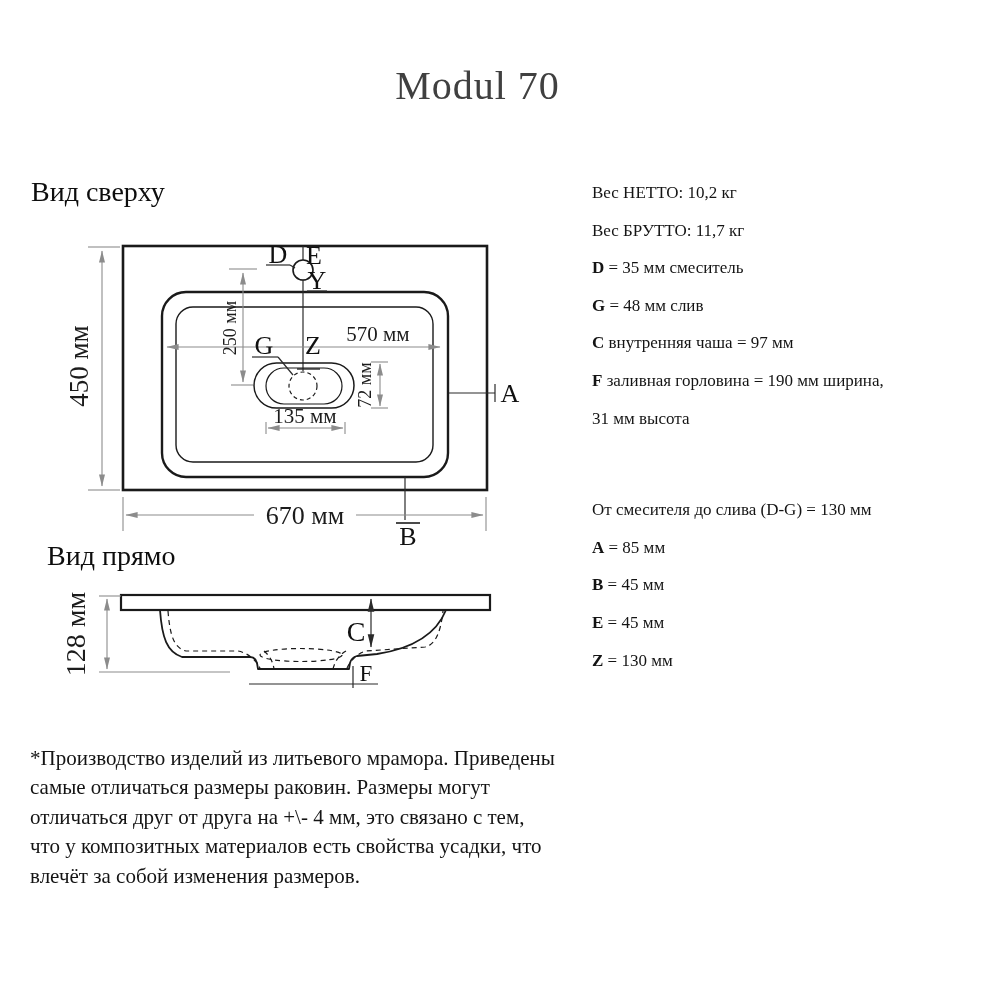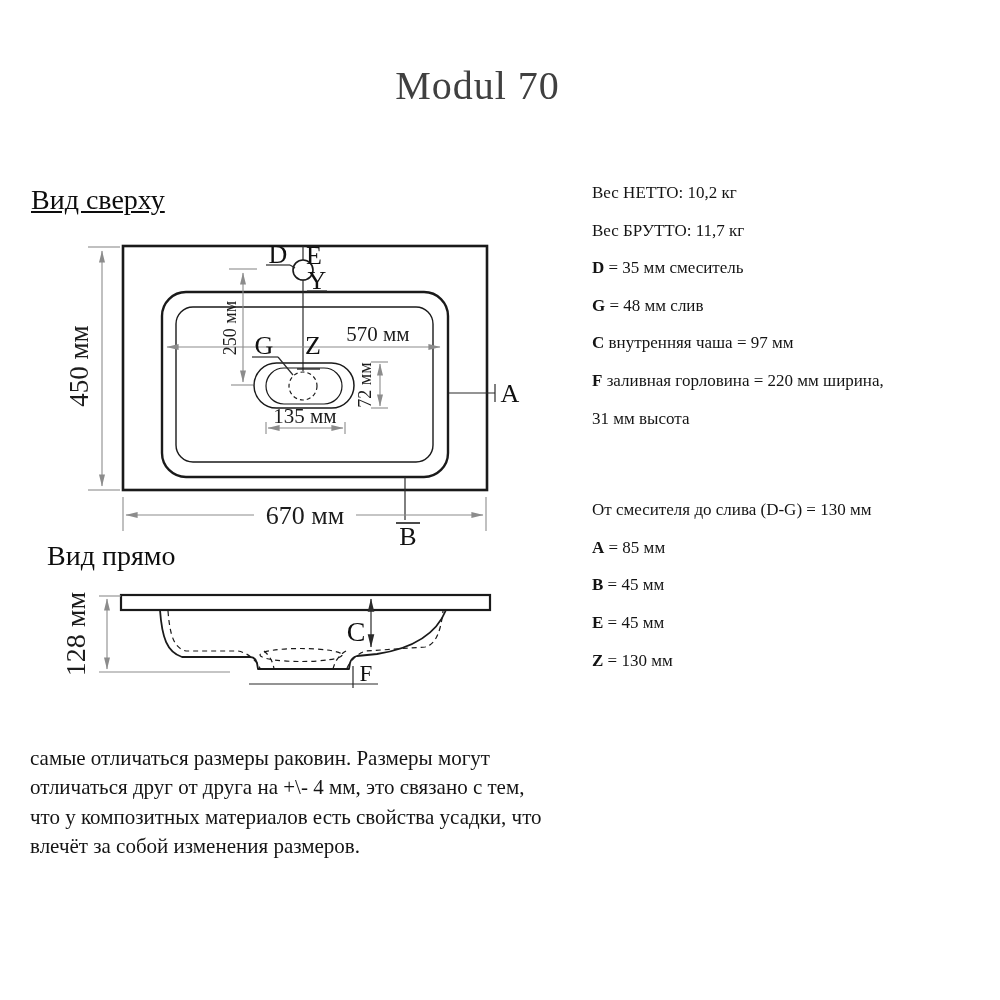--- a/index.html
+++ b/index.html
@@ -26,21 +26,21 @@
   }
   #footnote div{line-height:29.4px;white-space:nowrap;}
   svg text{font-family:"Liberation Serif", serif;fill:#111;}
   .dimtxt{fill:#1c1c1c;}
 </style>
 </head>
 <body>
 
 <div id="title" class="abs">Modul 70</div>
 
-<div class="view-label abs" style="left:31px;top:184px;text-decoration:underline;">Вид сверху</div>
+<div class="view-label abs" style="left:31px;top:176px;">Вид сверху</div>
 
 <svg class="abs" style="left:55px;top:232px;" width="480" height="325" viewBox="55 232 480 325">
   <defs>
     <marker id="arg" viewBox="0 0 12 8" refX="11.5" refY="4" markerWidth="11" markerHeight="8" orient="auto-start-reverse">
       <path d="M0,1 L12,4 L0,7 z" fill="#8c8c8c"></path>
     </marker>
     <marker id="arb" viewBox="0 0 12 8" refX="11.5" refY="4" markerWidth="11" markerHeight="8" orient="auto-start-reverse">
       <path d="M0,1 L12,4 L0,7 z" fill="#2a2a2a"></path>
     </marker>
   </defs>
@@ -163,30 +163,31 @@
   </g>
 </svg>
 
 <div id="specs" class="abs">
   <div class="group1">
     <div class="spec-line"><span class="b"></span><span>Вес НЕТТО: 10,2 кг</span></div>
     <div class="spec-line"><span class="b"></span><span>Вес БРУТТО: 11,7 кг</span></div>
     <div class="spec-line"><span class="b">D</span><span> = 35 мм смеситель</span></div>
     <div class="spec-line"><span class="b">G</span><span> = 48 мм слив</span></div>
     <div class="spec-line"><span class="b">C</span><span> внутренняя чаша = 97 мм</span></div>
-    <div class="spec-line"><span class="b">F</span><span> заливная горловина = 220 мм ширина,</span></div>
+    <div class="spec-line"><span class="b">F</span><span> заливная горловина = 190 мм ширина,</span></div>
     <div class="spec-line"><span class="b"></span><span>31 мм высота</span></div>
   </div>
   <div class="group2">
     <div class="spec-line"><span class="b"></span><span>От смесителя до слива (D-G) = 130 мм</span></div>
     <div class="spec-line"><span class="b">A</span><span> = 85 мм</span></div>
     <div class="spec-line"><span class="b">B</span><span> = 45 мм</span></div>
     <div class="spec-line"><span class="b">E</span><span> = 45 мм</span></div>
     <div class="spec-line"><span class="b">Z</span><span> = 130 мм</span></div>
   </div>
 </div>
 
 <div id="footnote" class="abs">
+  <div>*Производство изделий из литьевого мрамора. Приведены</div>
   <div>самые отличаться размеры раковин. Размеры могут</div>
   <div>отличаться друг от друга на +\- 4 мм, это связано с тем,</div>
   <div>что у композитных материалов есть свойства усадки, что</div>
   <div>влечёт за собой изменения размеров.</div>
 </div>
 
 </body></html>

